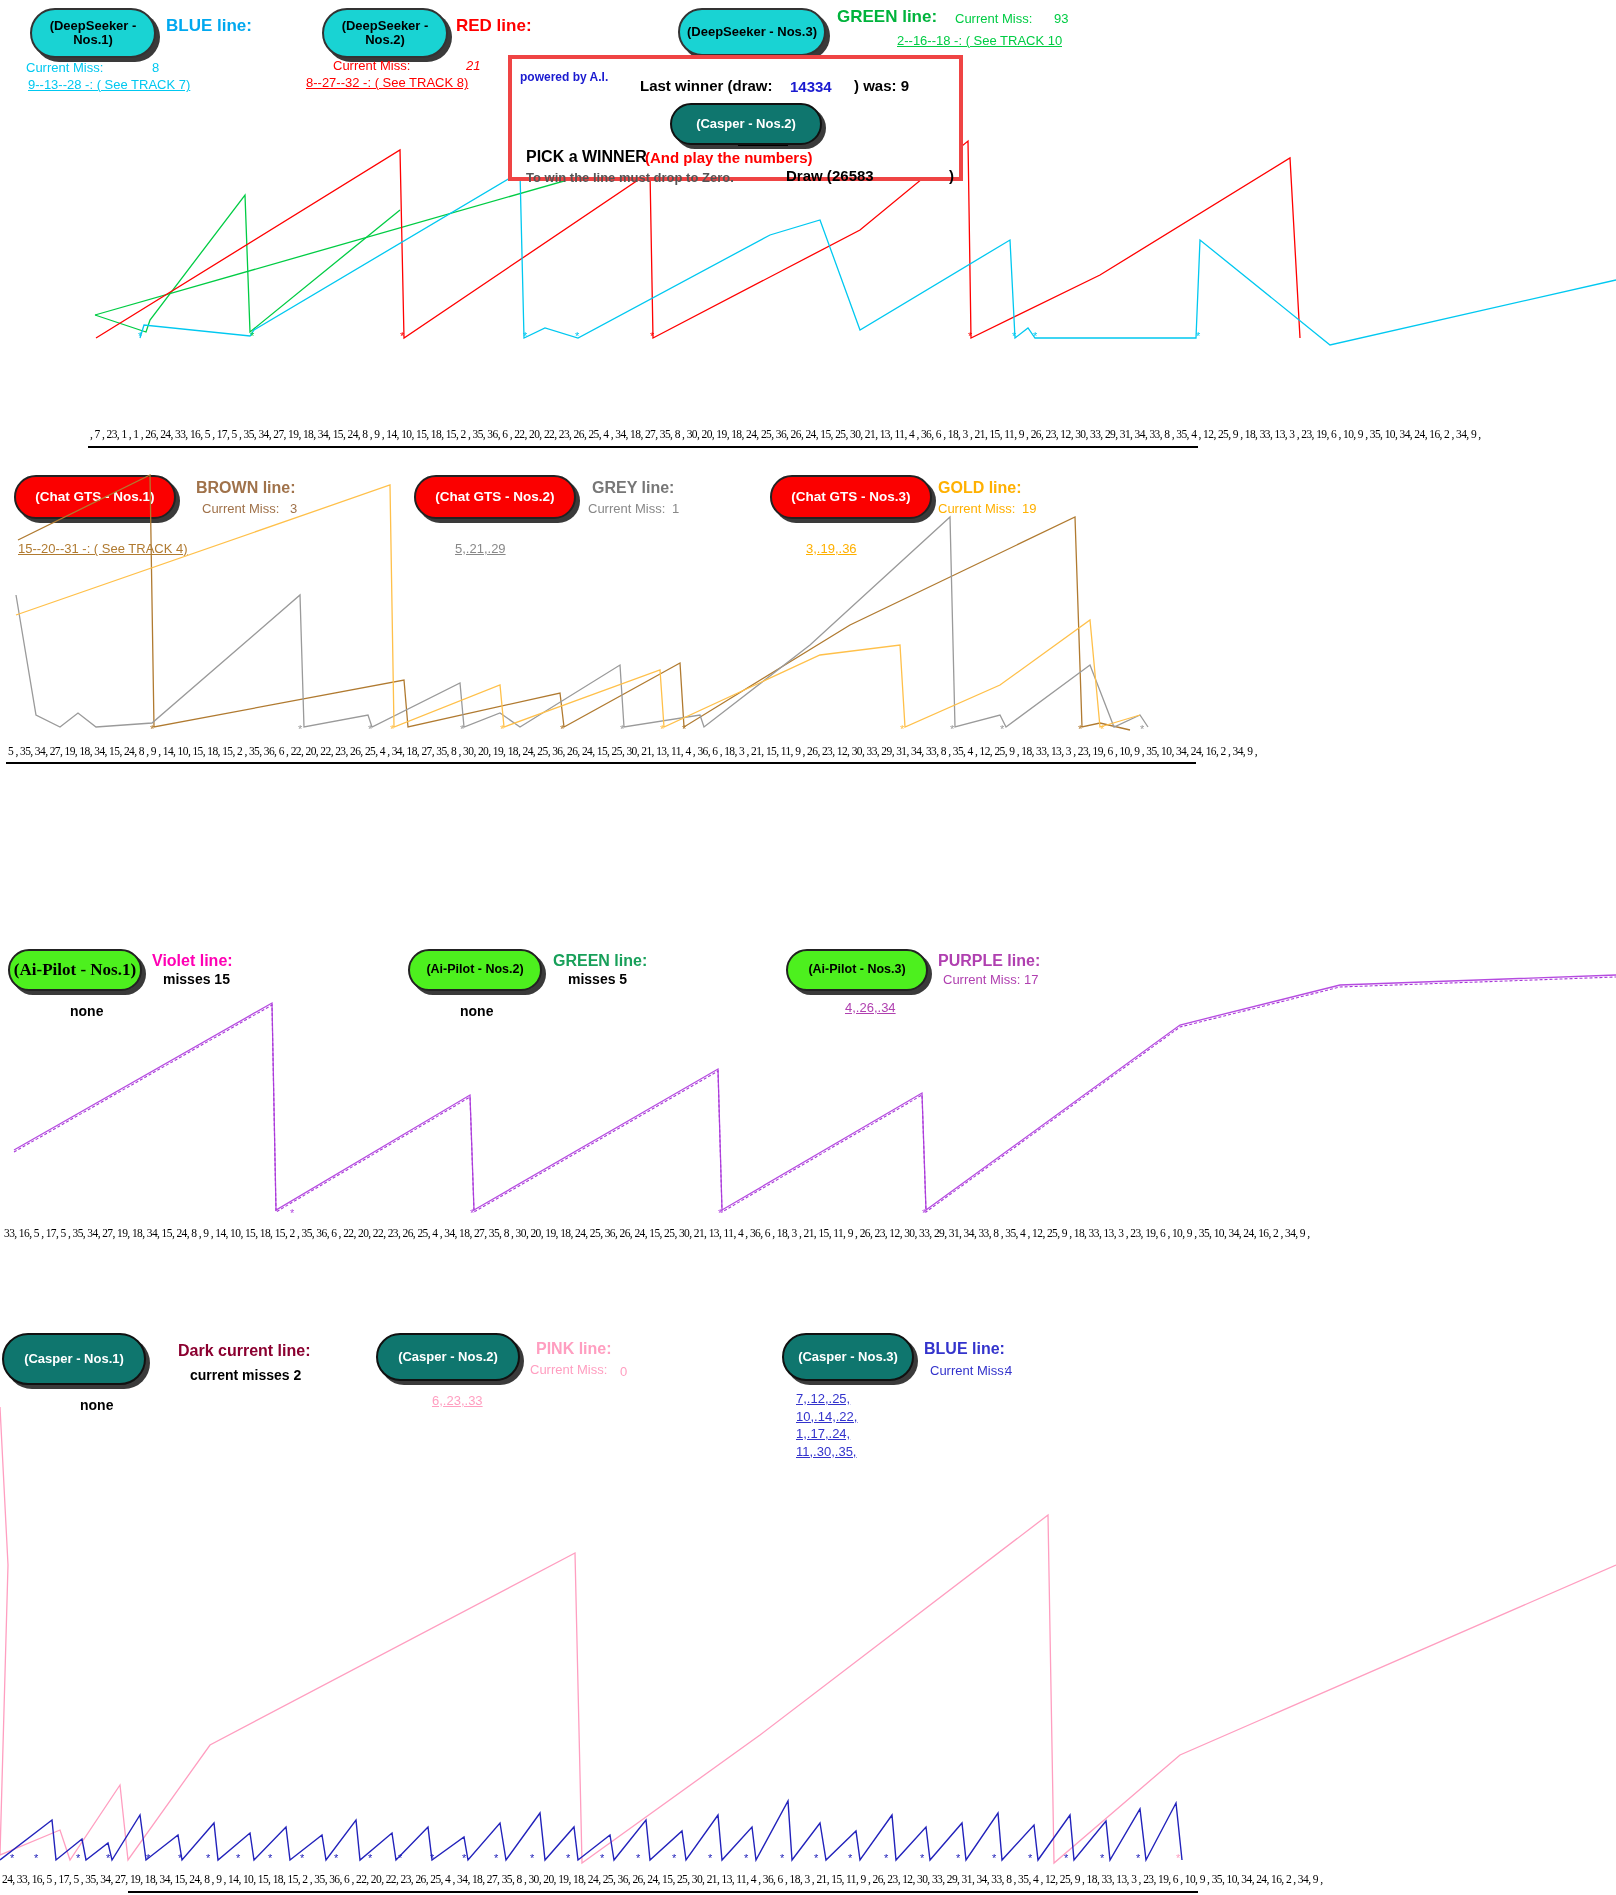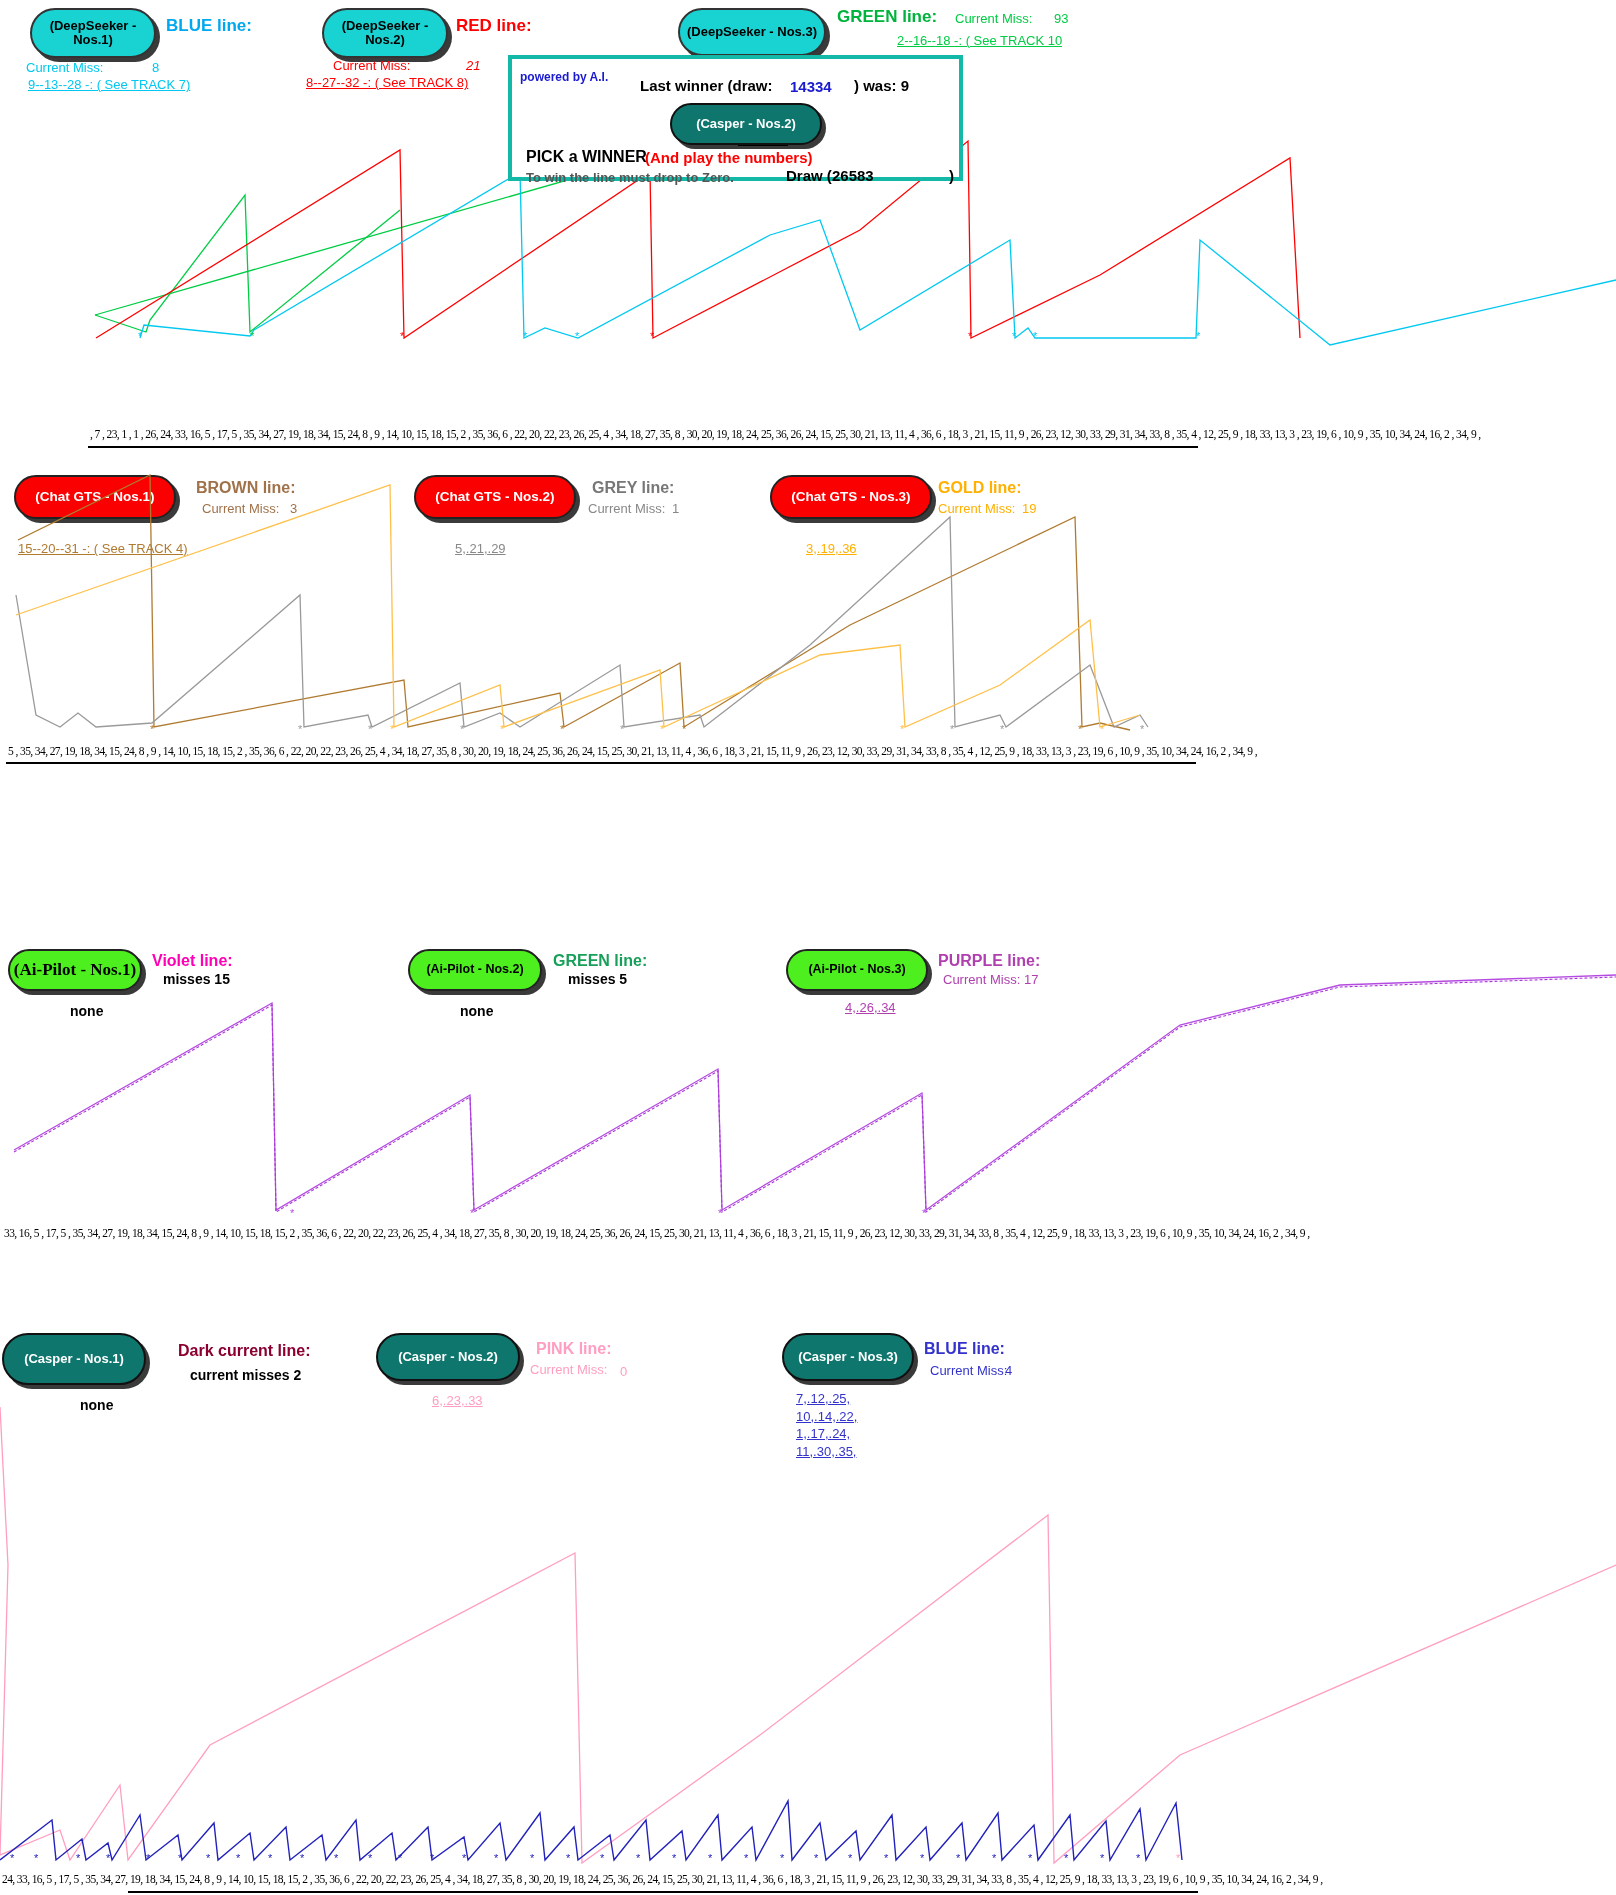--- a/index.html
+++ b/index.html
@@ -16,21 +16,21 @@
   .pill.blue{background:#0f766e;color:#fff;border-color:#111;}
   .lbl{font-weight:bold;}
   .small{font-size:13px;}
   .under{text-decoration:underline;}
   .axis{
     font-size:11.5px;color:#000;letter-spacing:-0.6px;white-space:nowrap;
     font-family:"Liberation Serif",serif;
   }
   .axisrule{background:#000;height:2px;}
   .aibox{
-    border:4px solid #14b8a6;background:#fff;box-sizing:border-box;
+    border:4px solid #ef4444;background:#fff;box-sizing:border-box;
   }
   svg{display:block;}
   .numlist{font-size:13px;line-height:1.35;}
   .numlist div{text-decoration:underline;}
 </style>
 </head>
 <body>
 
 <div class="abs" style="left:0;top:0;width:1616px;height:455px;">
 

